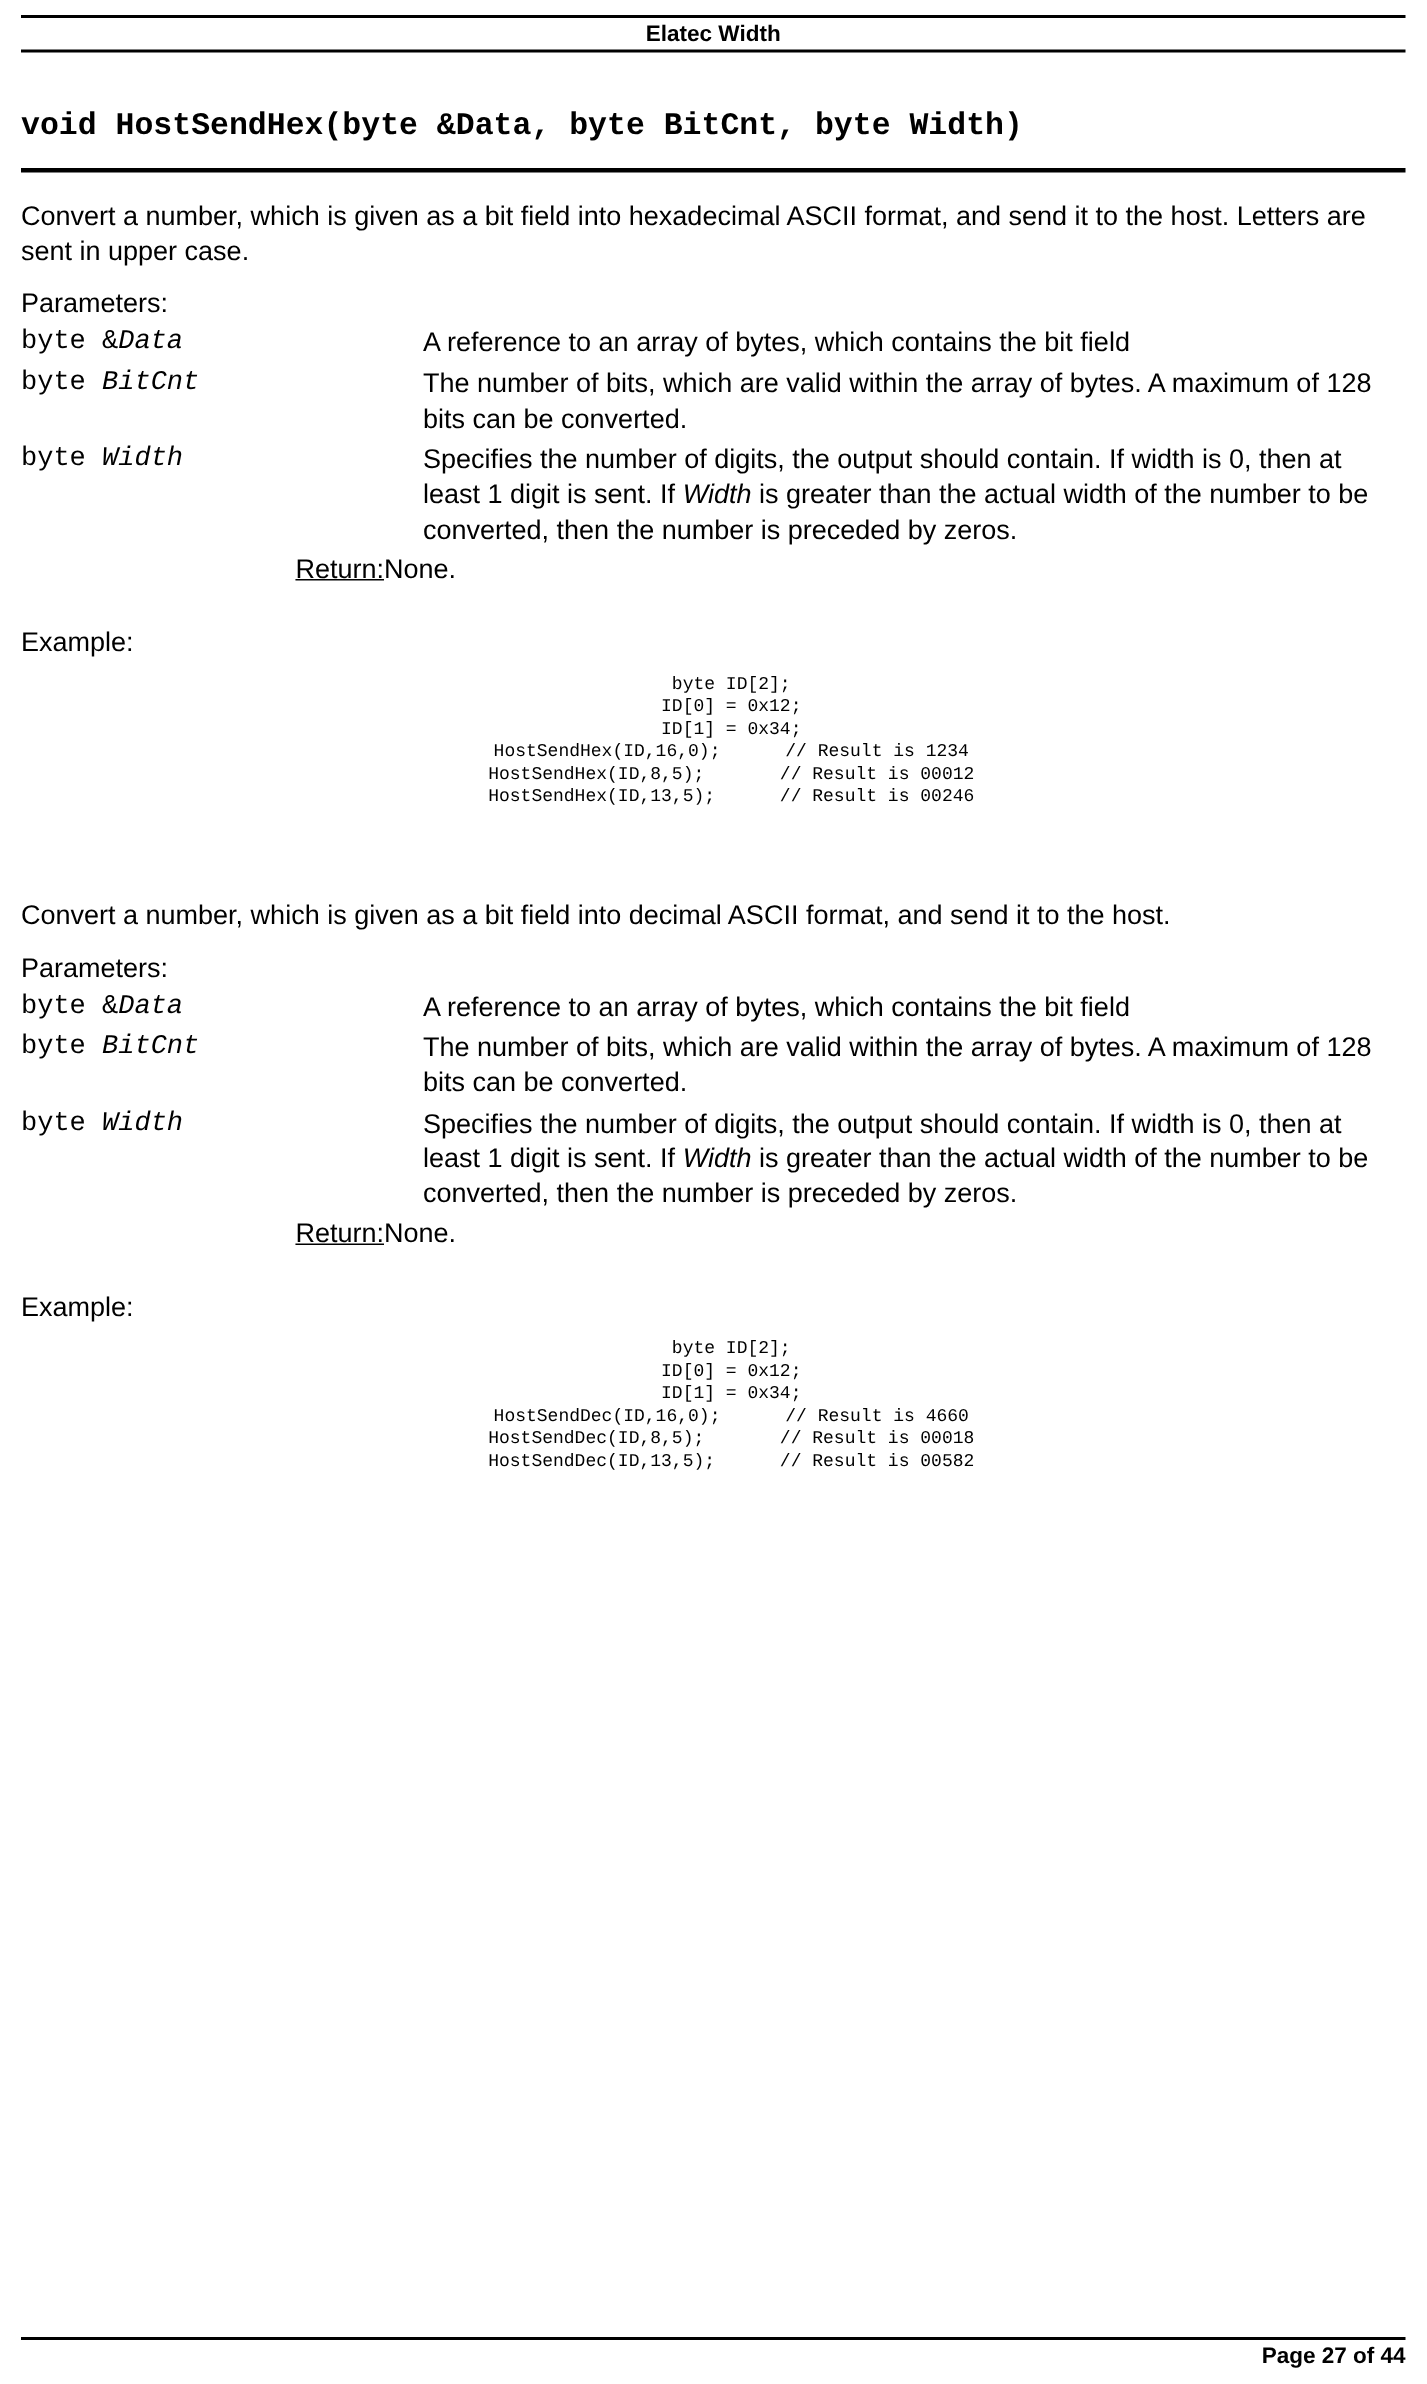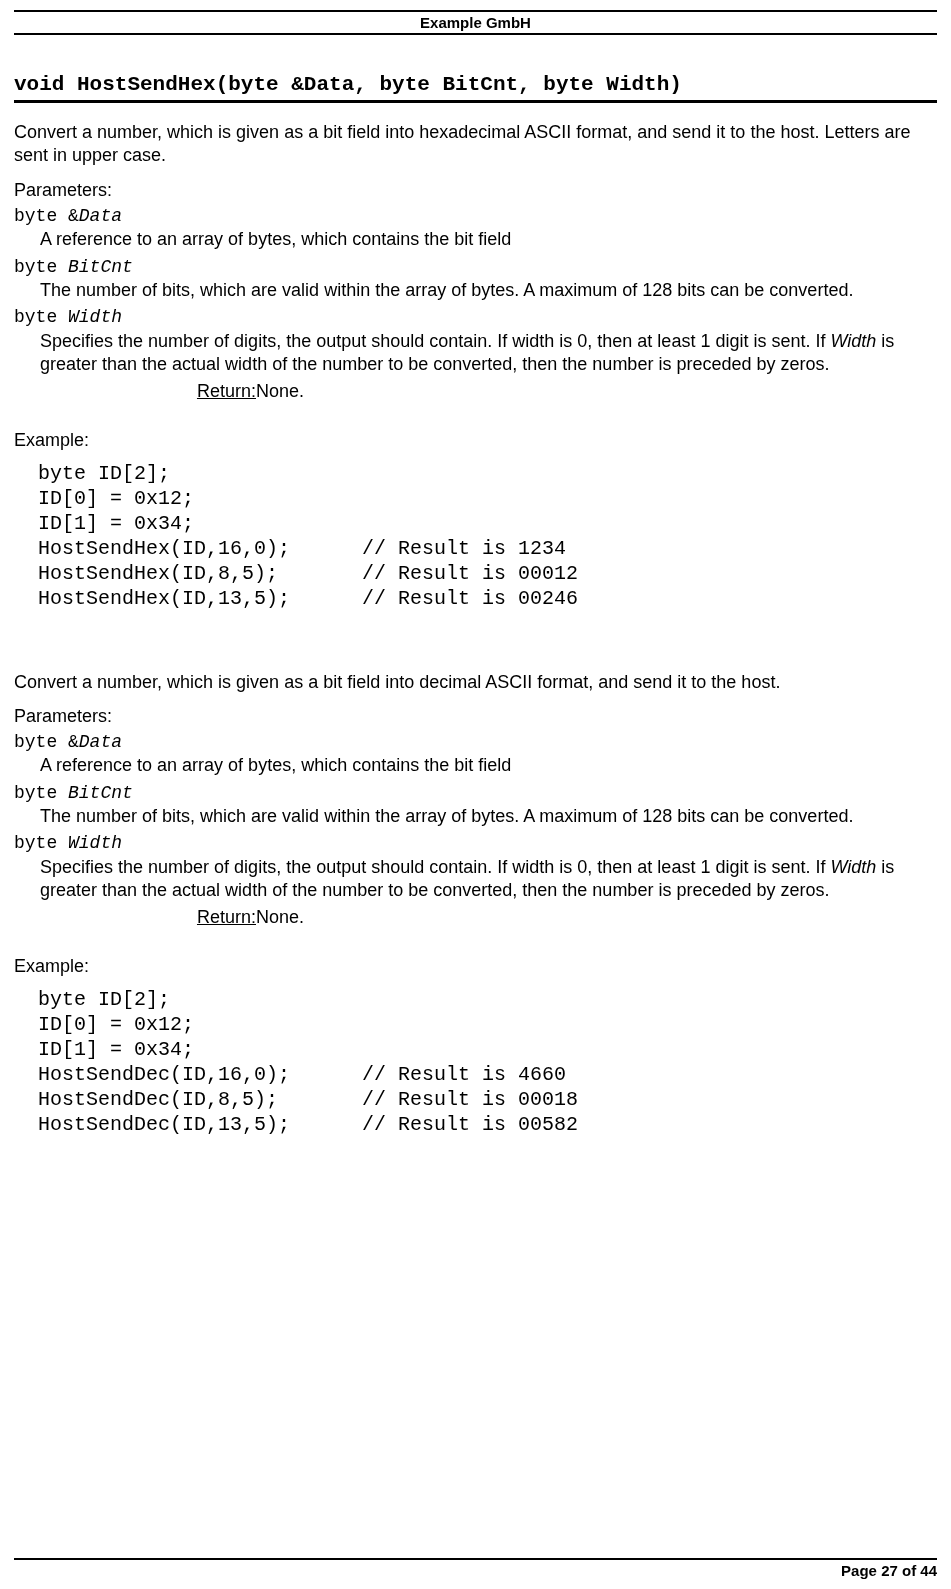--- a/index.html
+++ b/index.html
@@ -23,37 +23,36 @@
     font-weight: bold;
     text-align: center;
     font-size: 15px;
     margin-bottom: 2px;
   }
   .header-rule { border-top: 2px solid #000; margin-bottom: 38px; }
   .func-sig {
     font-family: "Courier New", monospace;
     font-weight: bold;
     font-size: 21px;
-    padding-bottom: 4px;
+    padding-bottom: 16px;
     border-bottom: 3px solid #000;
     margin-bottom: 18px;
     white-space: pre;
   }
   .desc {
     margin-bottom: 12px;
     line-height: 1.3;
   }
   .param-heading {
     margin-bottom: 4px;
   }
   .param-row {
     display: flex;
     margin-bottom: 4px;
     line-height: 1.3;
-    flex-direction: column;
   }
   .param-name {
     width: 242px;
     flex-shrink: 0;
     font-family: "Courier New", monospace;
     font-size: 18px;
     white-space: pre;
   }
   .param-name .it { font-style: italic; }
   .param-desc {
@@ -67,42 +66,43 @@
     text-align: right;
   }
   .return-label {
     width: 242px;
     flex-shrink: 0;
     text-decoration: underline;
   }
   .example-label { margin-bottom: 10px; }
   .code-block {
     font-family: "Courier New", monospace;
-    font-size: 20px;
+    font-size: 12px;
     white-space: pre;
     line-height: 1.25;
     margin-left: 24px;
     margin-bottom: 60px;
+    text-align: center;
   }
   .footer-container { margin-top: auto; }
   .footer-rule { border-top: 2px solid #000; }
   .footer-text {
     text-align: right;
     font-weight: bold;
     font-size: 15px;
     margin-top: 2px;
   }
 </style>
 </head>
 <body>
 
 <div class="page">
 
   <div class="top-rule"></div>
-  <div class="header-company">Example GmbH</div>
+  <div class="header-company">Elatec Width</div>
   <div class="header-rule"></div>
 
   <div class="func-sig">void HostSendHex(byte &amp;Data, byte BitCnt, byte Width)</div>
   <div class="desc">Convert a number, which is given as a bit field into hexadecimal ASCII format, and send it to the host. Letters are sent in upper case.</div>
   <div class="param-heading">Parameters:</div>
 
   <div class="param-row">
     <div class="param-name"><span>byte &amp;</span><span class="it">Data</span></div>
     <div class="param-desc"><span>A reference to an array of bytes, which contains the bit field</span><span class="it"></span><span></span></div>
   </div>

